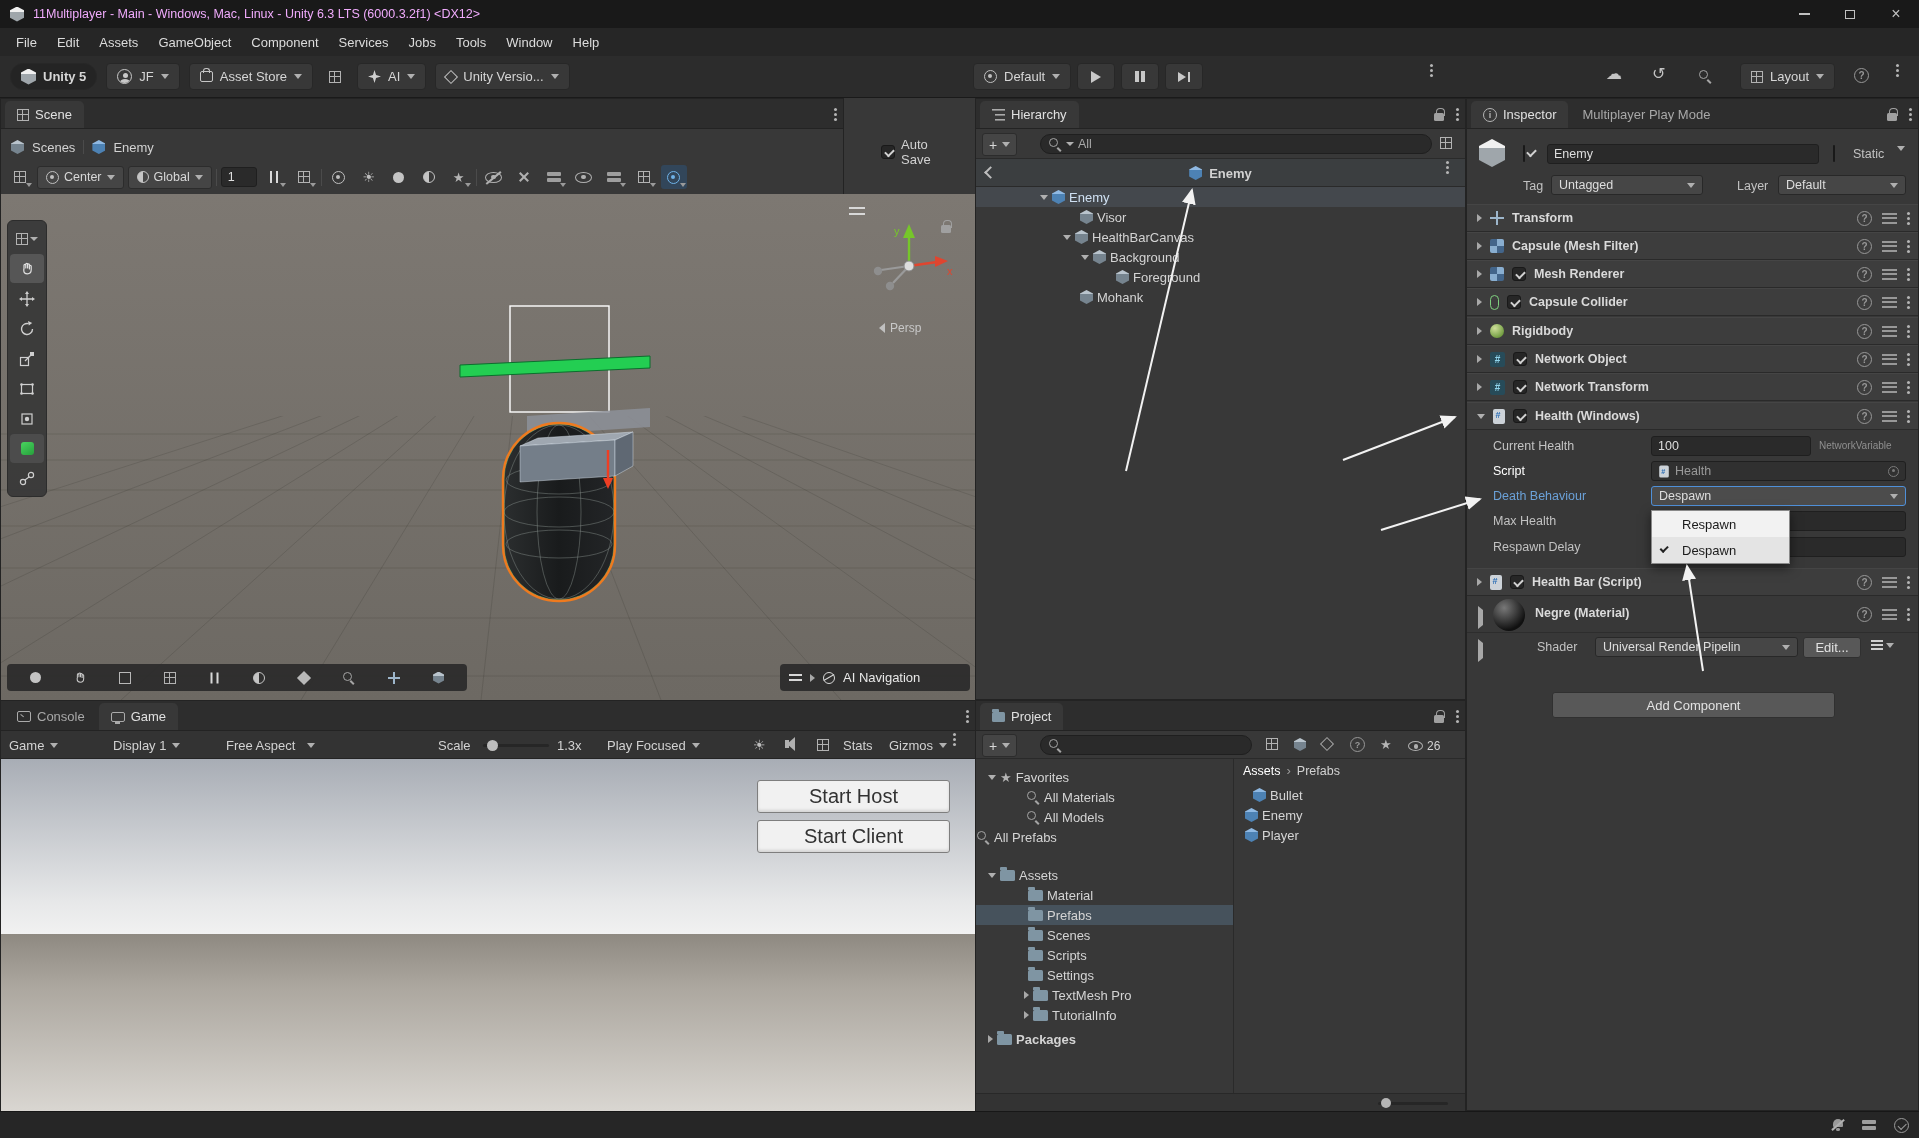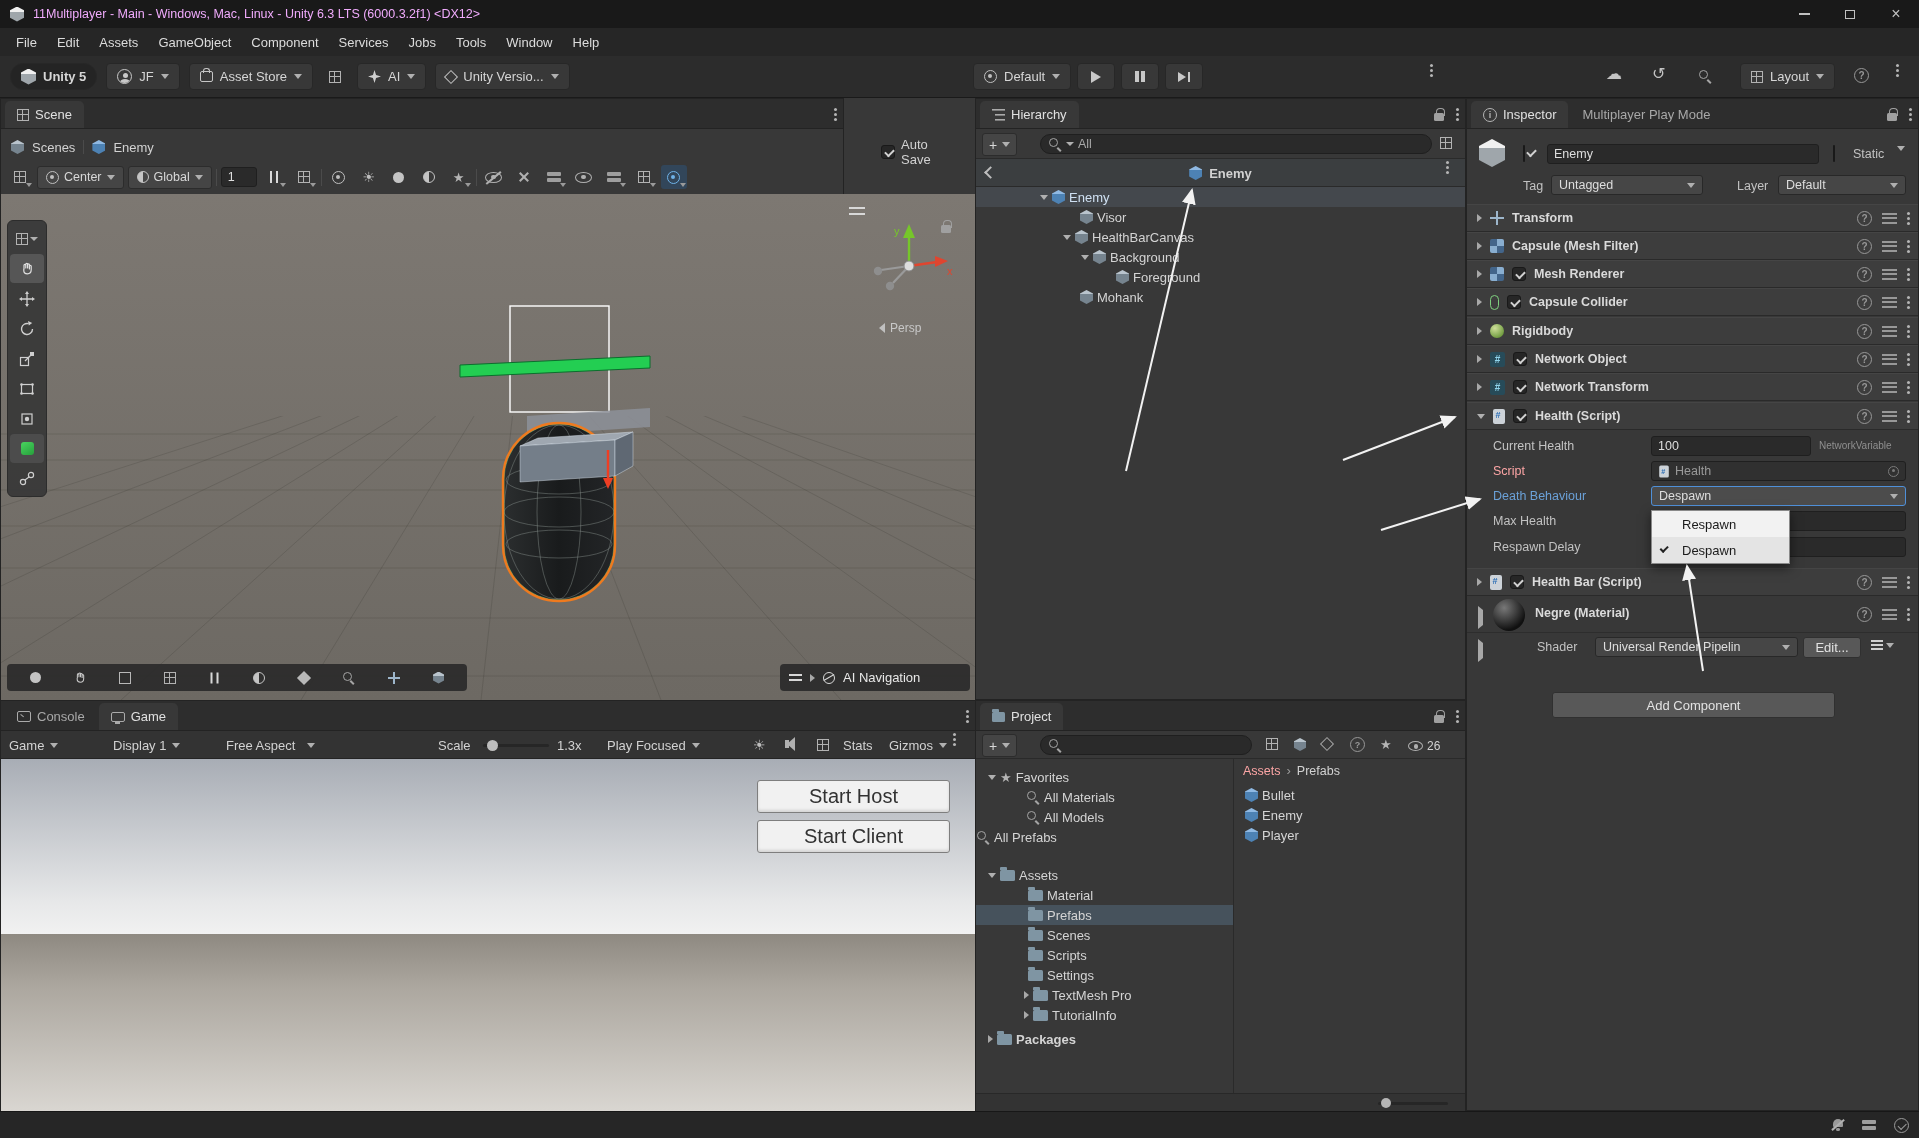--- a/index.html
+++ b/index.html
@@ -123,21 +123,21 @@
 .hrow.rootsel{background:#44484d}
 
 .tbtn{display:inline-flex;align-items:center;justify-content:center;min-width:26px;height:24px;border-radius:3px;position:relative;flex:none}
 .tbtn .ctri{position:absolute;right:1px;bottom:2px;border-left:3px solid transparent;border-right:3px solid transparent;border-top:4px solid #9a9a9a;width:0;height:0}
 .chip-s{display:inline-flex;align-items:center;gap:5px;height:23px;padding:0 8px;background:#454545;border:1px solid #2c2c2c;border-radius:3px;font-size:12.5px;color:#d8d8d8;flex:none}
 .vbtn{width:34px;height:29px;display:flex;align-items:center;justify-content:center;border-radius:4px;margin:1px auto}
 .gamebtn{position:absolute;background:#f1f1f1;border:1px solid #7e7e7e;border-radius:3px;display:flex;align-items:center;justify-content:center;font-size:20px;color:#323232;box-shadow:inset 0 -2px 3px rgba(0,0,0,.12)}
 .overlaybar{position:absolute;background:rgba(42,42,42,.92);border-radius:4px;display:flex;align-items:center}
 .statusbar{position:absolute;left:0;top:1111px;width:100%;height:27px;background:#262626;border-top:1px solid #171717}
 .arrowsvg{position:absolute;left:0;top:0;z-index:40;pointer-events:none}
-.dim{color:#fca5a5}
+.dim{color:#ffffff}
 </style>
 </head>
 <body>
 
 <div id="app">
 
   <div class="titlebar">
     <span class="hexcube white" style="width:14px;height:15px"></span>
     <span class="ttl">11Multiplayer - Main - Windows, Mac, Linux - Unity 6.3 LTS (6000.3.2f1) &lt;DX12&gt;</span>
     <div class="winbtns">
@@ -754,21 +754,21 @@
           <b>Packages</b>
         </div>
     </div>
 
     <div class="abs" style="left:259px;top:58px;width:231px;height:334px">
       <div class="r" style="left:8px;top:4px;gap:6px;font-size:12.5px">
         <span class="dim">Assets</span>
         <span class="crumbsep"></span>
         <span>Prefabs</span>
       </div>
-      <div class="hrow" style="top:26px;padding-left:10px">
+      <div class="hrow" style="top:26px;padding-left:18px">
           <span class="hexcube"></span>
           <span>Bullet</span>
         </div>
       <div class="hrow" style="top:46px;padding-left:10px">
           <span class="hexcube"></span>
           <span>Enemy</span>
         </div>
       <div class="hrow" style="top:66px;padding-left:10px">
           <span class="hexcube"></span>
           <span>Player</span>
@@ -887,21 +887,21 @@
       <span class="rowicons">
           <span class="helpq"></span>
           <span class="preset"></span>
           <span class="kebab"></span>
         </span>
     </div>
     <div class="comp" style="top:303px">
       <span class="tri-d"></span>
       <span class="pageicon"></span>
       <span class="checkbox on"></span>
-      <span class="cname">Health (Script)</span>
+      <span class="cname">Health (Windows)</span>
       <span class="rowicons">
           <span class="helpq"></span>
           <span class="preset"></span>
           <span class="kebab"></span>
         </span>
     </div>
 
     <span class="ilabel" style="left:26px;top:340px">Current Health</span>
     <span class="field abs" style="left:184px;top:337px;width:160px">
         <span>100</span>

